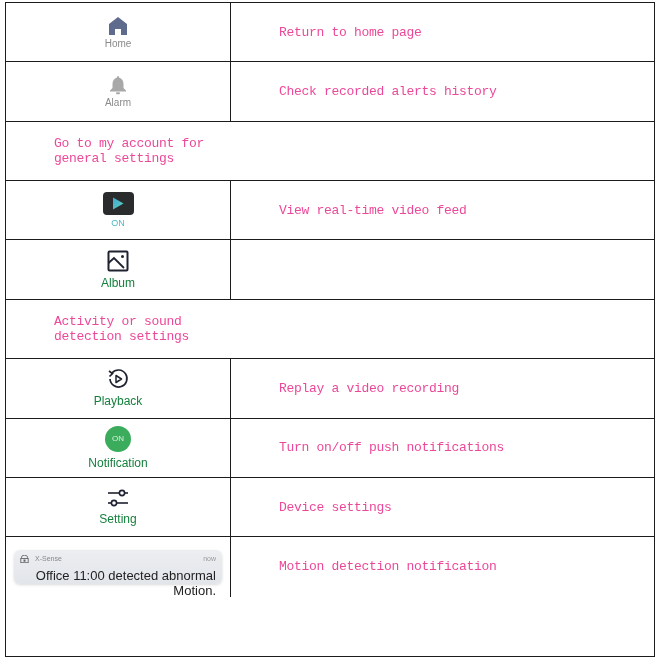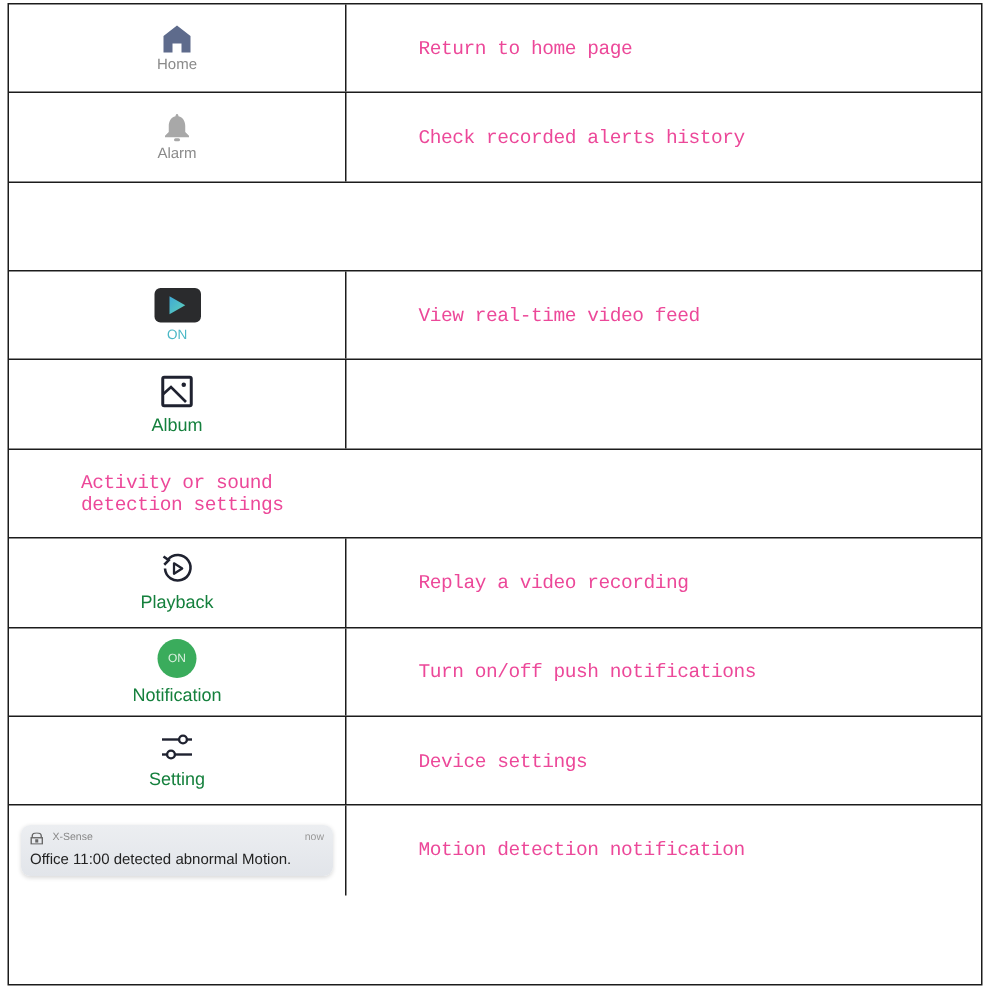--- a/index.html
+++ b/index.html
@@ -22,21 +22,21 @@
     .notif {
       width: 208px; height: 34px; border-radius: 6px;
       background: linear-gradient(180deg, #eceef1 0%, #e2e5ea 100%);
       box-shadow: 0 1px 3px rgba(0,0,0,0.15);
       padding: 5px 6px; box-sizing: border-box; font-size: 7.5px; color: #333;
       position: relative;
     }
     .notif-top { display: flex; align-items: center; color: #888; font-size: 7px; }
     .notif-top .app { margin-left: 6px; }
     .notif-top .time { margin-left: auto; color: #999; }
-    .notif-body { margin-top: 5px; font-size: 10px; color: #222; }
+    .notif-body { margin-top: 5px; font-size: 13px; color: #222; text-align: right; }
   </style>
 </head>
 <body>
 
 <div class="table">
 
   <div class="row">
     <div class="icon-cell">
       <span>
         <svg width="20" height="20" viewBox="0 0 20 20">
@@ -55,20 +55,21 @@
             <path d="M10 1 C11 1 11 2.5 11 2.5 C14 3.2 15.5 6 15.5 9 V13 L18 15.5 V16.5 H2 V15.5 L4.5 13 V9 C4.5 6 6 3.2 9 2.5 C9 2.5 9 1 10 1 Z" fill="#a8a8a8"></path>
             <rect x="8" y="17.2" width="4" height="2" rx="1" fill="#a8a8a8"></rect>
           </svg>
       </span>
       <span class="lbl-sm">Alarm</span>
     </div>
     <div class="desc-cell">Check recorded alerts history</div>
   </div>
 
   <div class="row">
+    <div class="desc-cell">Go to my account for general settings</div>
   </div>
 
   <div class="row">
     <div class="icon-cell">
       <div class="playbtn">
         <span>
           <svg width="12" height="13" viewBox="0 0 12 13">
               <defs>
                 <linearGradient id="pg" x1="0" y1="0" x2="1" y2="1">
                   <stop offset="0" stop-color="#3fa9d6"></stop>

